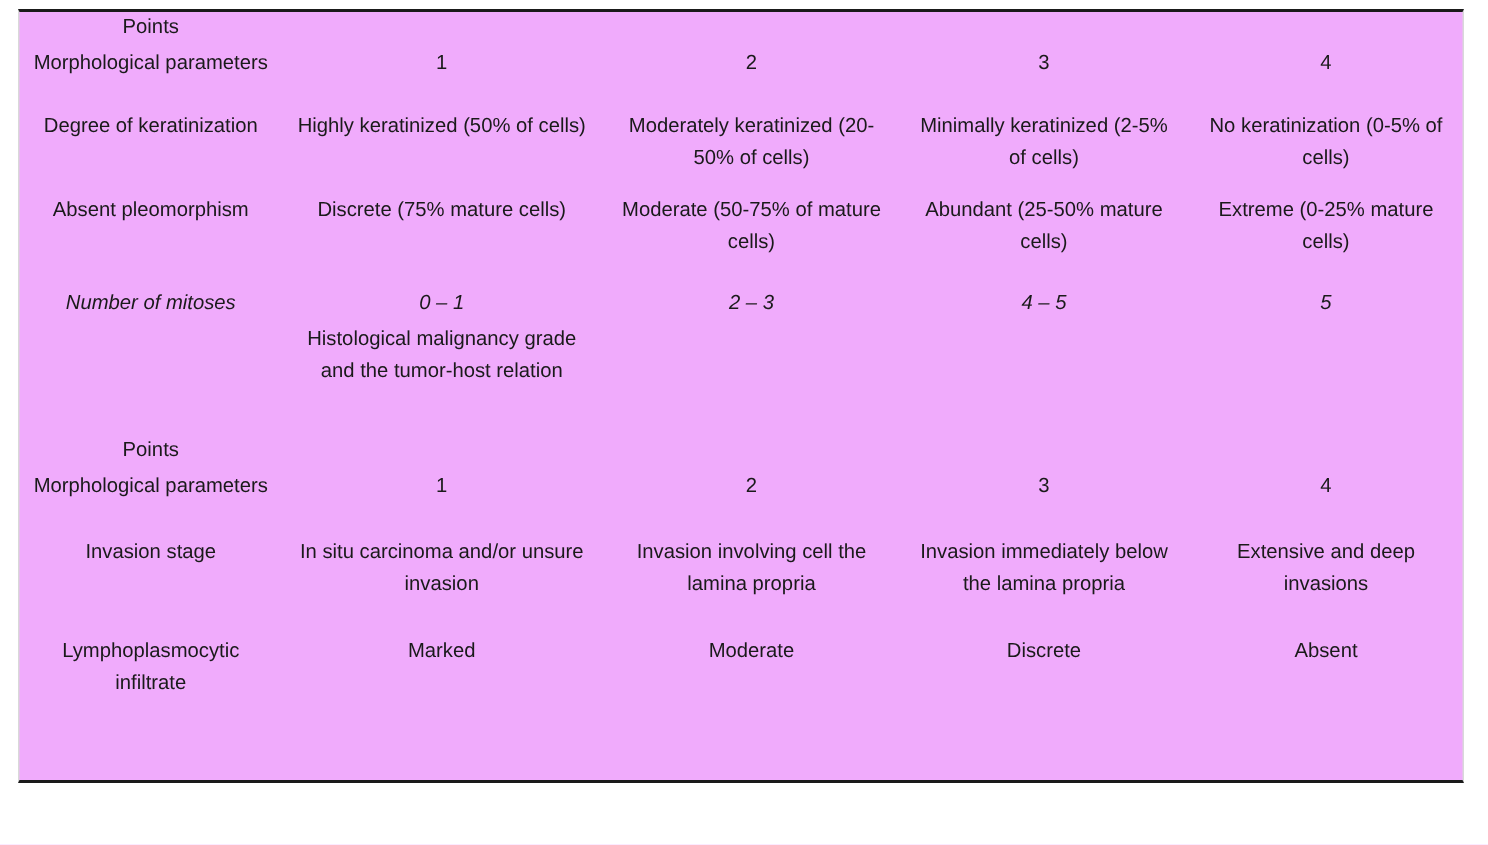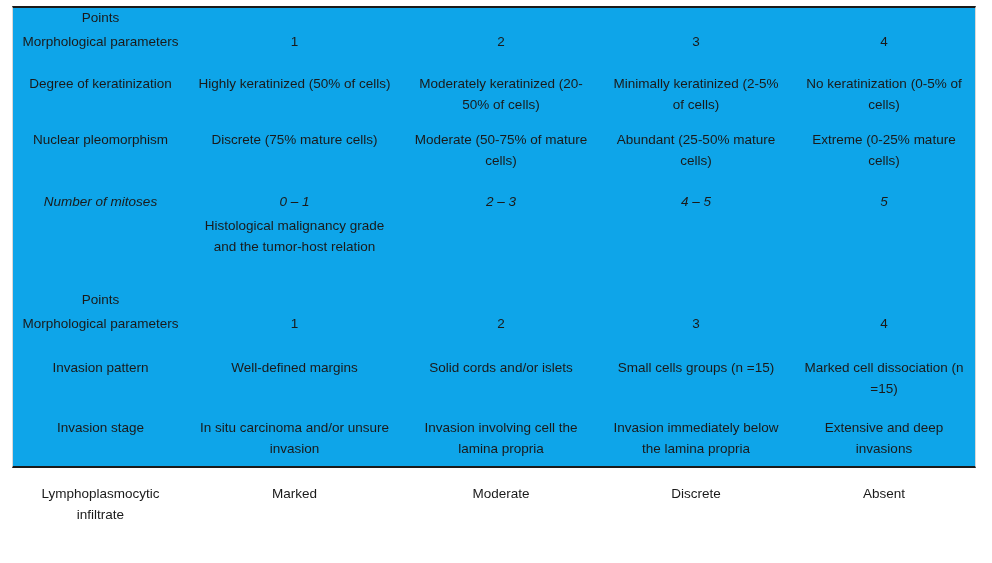--- a/index.html
+++ b/index.html
@@ -13,27 +13,27 @@
     font-family: "Liberation Sans", sans-serif;
     color: #1a1a1a;
     overflow: hidden;
   }
 
   .table-wrap {
     position: absolute;
     left: 12px;
     top: 6px;
     width: 964px;
-    height: 462px;
+    height: 516px;
     border-top: 2px solid #1a1a1a;
     border-bottom: 2px solid #1a1a1a;
     border-left: 1px solid #d9d9d9;
     border-right: 1px solid #d9d9d9;
     box-sizing: border-box;
-    background: #0ea5e9;
+    background: #f0abfc;
   }
 
   table.grade-table {
     width: 100%;
     border-collapse: collapse;
     table-layout: fixed;
     font-size: 13.5px;
     line-height: 1.55;
   }
 
@@ -104,21 +104,21 @@
 
       <tr class="r-degree">
         <td class="cell-param">Degree of keratinization</td>
         <td>Highly keratinized (50% of cells)</td>
         <td>Moderately keratinized (20-50% of cells)</td>
         <td>Minimally keratinized (2-5% of cells)</td>
         <td>No keratinization (0-5% of cells)</td>
       </tr>
 
       <tr class="r-nuclear">
-        <td class="cell-param">Nuclear pleomorphism</td>
+        <td class="cell-param">Absent pleomorphism</td>
         <td>Discrete (75% mature cells)</td>
         <td>Moderate (50-75% of mature cells)</td>
         <td>Abundant (25-50% mature cells)</td>
         <td>Extreme (0-25% mature cells)</td>
       </tr>
 
       <tr class="r-mitoses">
         <td class="cell-param">Number of mitoses</td>
         <td>0 – 1</td>
         <td>2 – 3</td>
@@ -143,27 +143,20 @@
       </tr>
 
       <tr class="r-morph2">
         <td class="cell-param">Morphological parameters</td>
         <td>1</td>
         <td>2</td>
         <td>3</td>
         <td>4</td>
       </tr>
 
-      <tr class="r-invpat">
-        <td class="cell-param">Invasion pattern</td>
-        <td>Well-defined margins</td>
-        <td>Solid cords and/or islets</td>
-        <td>Small cells groups (n =15)</td>
-        <td>Marked cell dissociation (n =15)</td>
-      </tr>
 
       <tr class="r-invstage">
         <td class="cell-param">Invasion stage</td>
         <td>In situ carcinoma and/or unsure invasion</td>
         <td>Invasion involving cell the lamina propria</td>
         <td>Invasion immediately below the lamina propria</td>
         <td>Extensive and deep invasions</td>
       </tr>
 
       <tr class="r-lymph">

